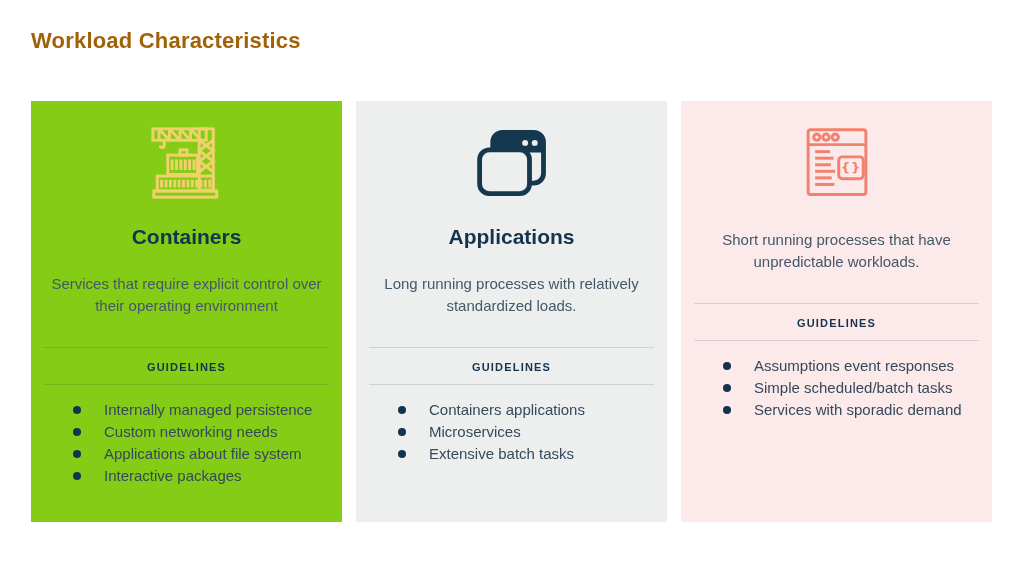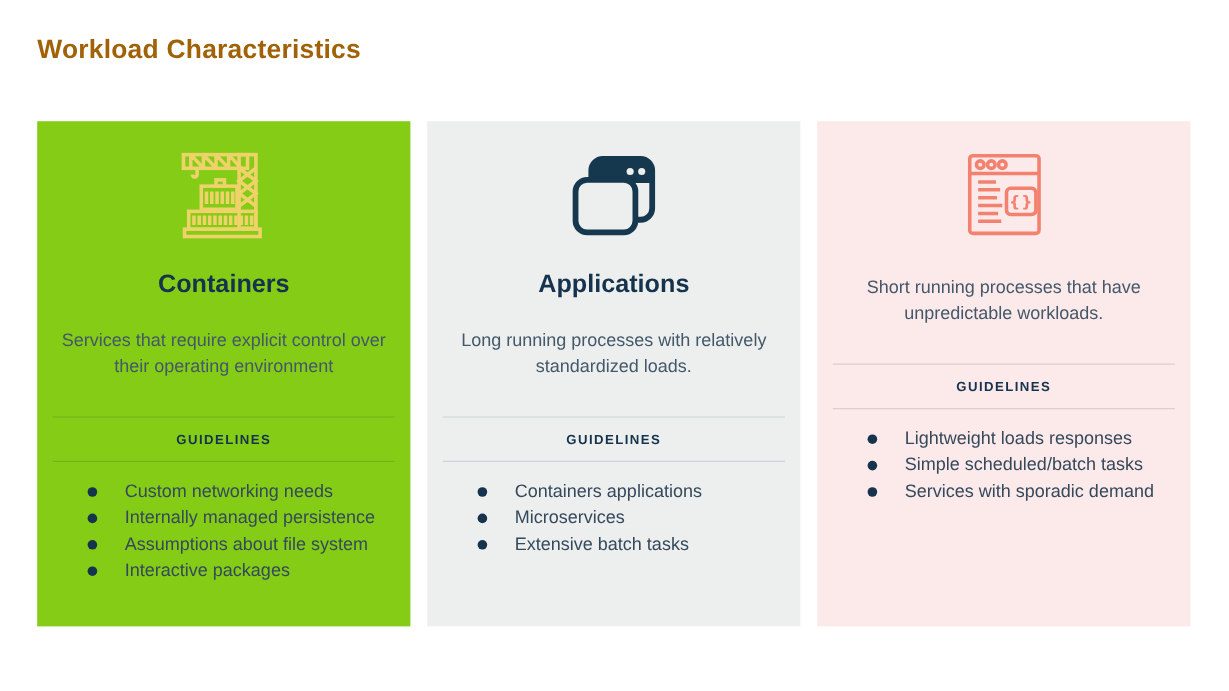--- a/index.html
+++ b/index.html
@@ -99,29 +99,29 @@
         </svg>
       </div>
       <div class="card-title">Containers</div>
       <div class="card-desc">Services that require explicit control over their operating environment</div>
       <div class="guidelines">
         <span class="guidelines-label">GUIDELINES</span>
       </div>
       <ul class="card-bullets">
         <li>
             <span class="bullet-dot"></span>
+            <span>Internally managed persistence</span>
+          </li>
+        <li>
+            <span class="bullet-dot"></span>
             <span>Custom networking needs</span>
           </li>
         <li>
             <span class="bullet-dot"></span>
-            <span>Internally managed persistence</span>
-          </li>
-        <li>
-            <span class="bullet-dot"></span>
-            <span>Assumptions about file system</span>
+            <span>Applications about file system</span>
           </li>
         <li>
             <span class="bullet-dot"></span>
             <span>Interactive packages</span>
           </li>
       </ul>
     </div>
 
     <div class="card card--applications">
       <div class="card-icon">
@@ -179,21 +179,21 @@
           <text x="64" y="58.5" text-anchor="middle" stroke="none" fill="#f2826f" font-family="DejaVu Sans, sans-serif" font-size="15" font-weight="bold" letter-spacing="1">{}</text>
         </svg>
       </div>
       <div class="card-desc">Short running processes that have unpredictable workloads.</div>
       <div class="guidelines">
         <span class="guidelines-label">GUIDELINES</span>
       </div>
       <ul class="card-bullets">
         <li>
             <span class="bullet-dot"></span>
-            <span>Lightweight loads responses</span>
+            <span>Assumptions event responses</span>
           </li>
         <li>
             <span class="bullet-dot"></span>
             <span>Simple scheduled/batch tasks</span>
           </li>
         <li>
             <span class="bullet-dot"></span>
             <span>Services with sporadic demand</span>
           </li>
       </ul>

